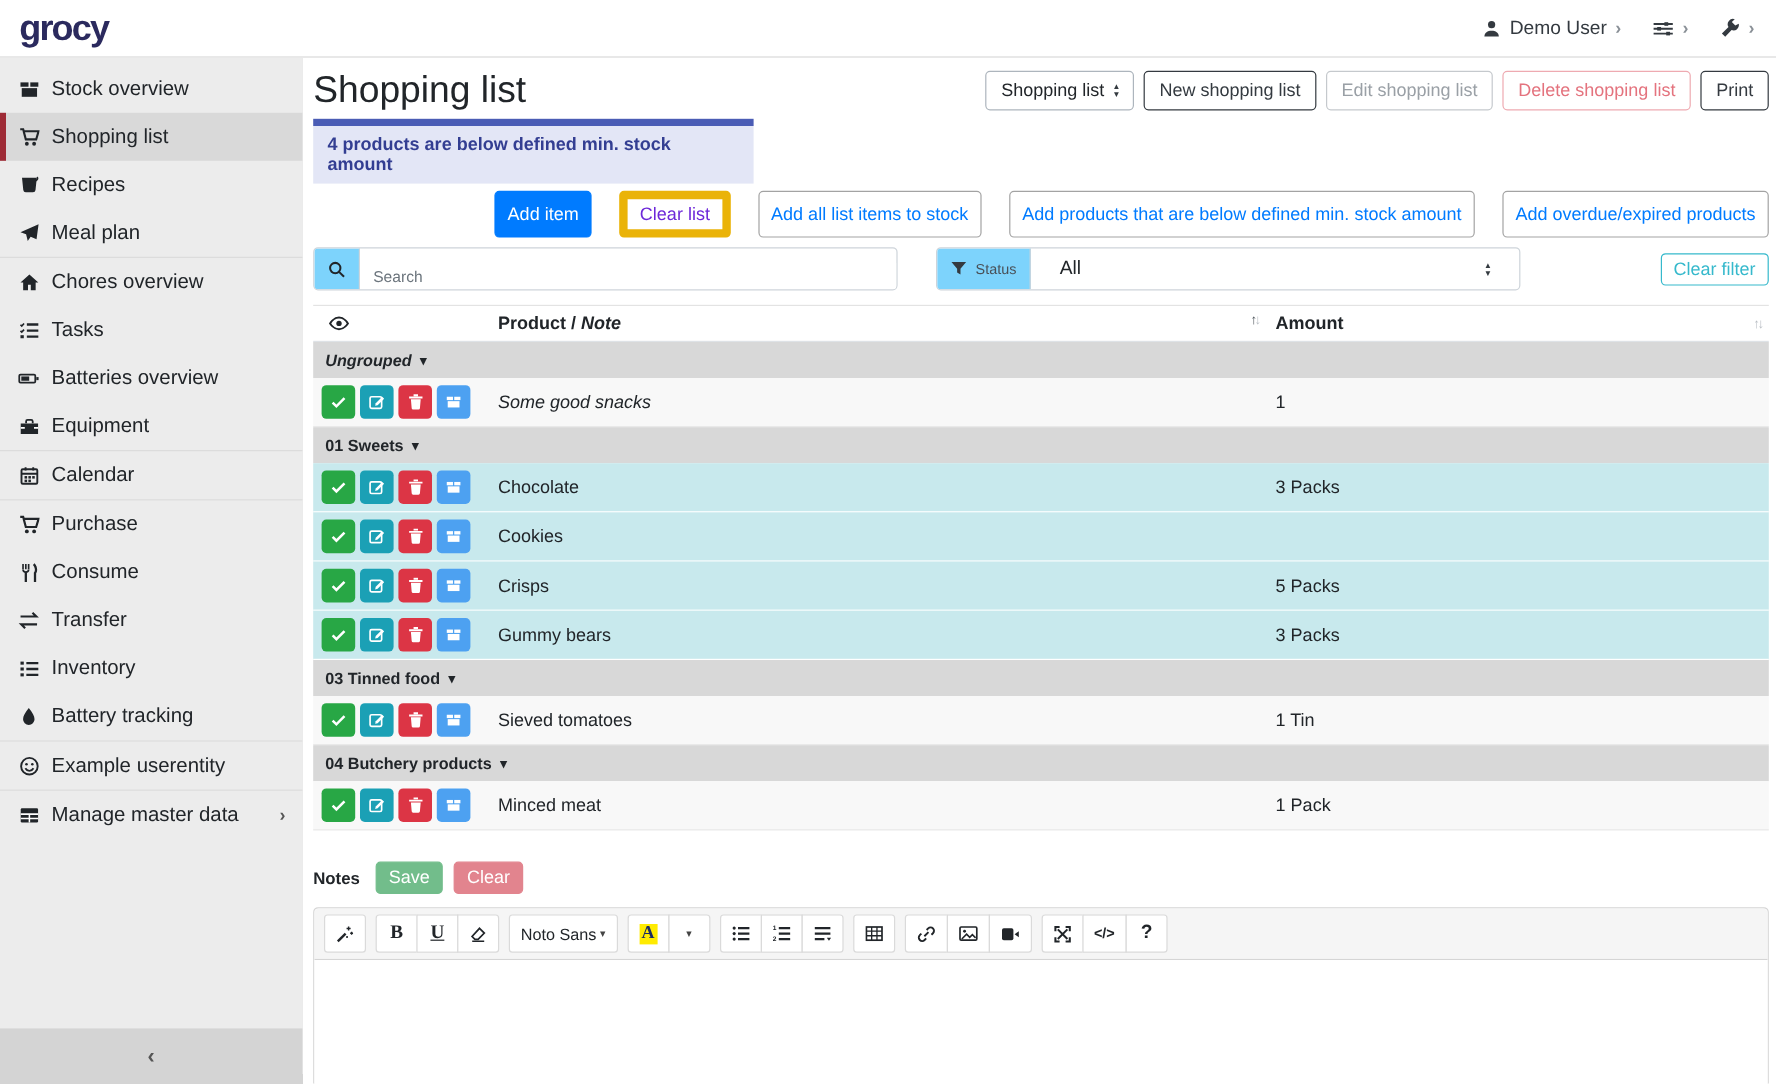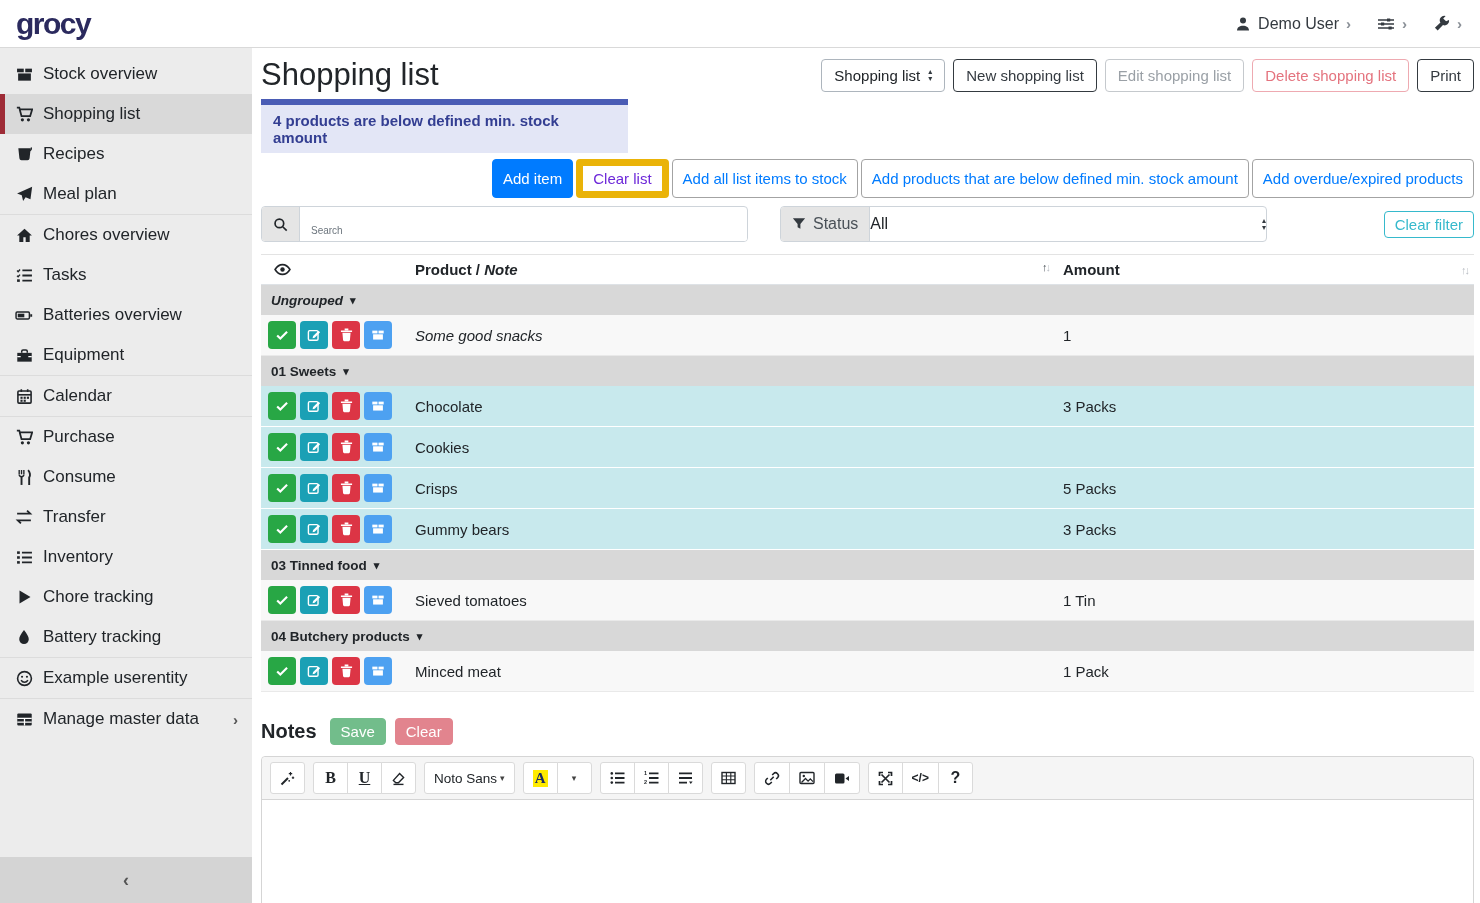--- a/index.html
+++ b/index.html
@@ -39,37 +39,37 @@
   .b-gray   { border:1px solid #c5c9cd; color:#9aa0a6; }
   .b-pink   { border:1px solid #eeaab1; color:#e4737e; }
   .updown { font-size:8px; line-height:7px; color:#343a40; display:inline-flex; flex-direction:column; }
 
   
   .alert { width:367px; margin-top:6px; }
   .alert-bar { height:6px; background:#4a5cb5; }
   .alert-body { background:#e3e6f6; color:#333e92; font-weight:bold; font-size:15px; padding:7px 12px; }
 
   
-  .actions-row { display:flex; justify-content:flex-end; gap:3px; margin-top:6px; }
+  .actions-row { display:flex; justify-content:flex-end; gap:23px; margin-top:6px; }
   .btn-sm { padding:4px 10px; font-size:15px; }
   .b-primary { background:#007bff; border:1px solid #007bff; color:#fff; }
   .b-out-red { border:7px solid #eab308; color:#6d28d9; }
   .b-out-blue { border:1px solid #a3a3a3; color:#007bff; }
   .b-out-teal { border:1px solid #36b9cc; color:#36b9cc; }
 
   
   .filters { display:flex; align-items:center; margin-top:8px; }
   .igroup { display:flex; height:36px; width:487px; border:1px solid #ced4da; border-radius:4px;
     overflow:hidden; background:#fff; }
-  .iprep { background:#e5e5e5; border-right:1px solid #ced4da; display:flex; align-items:center;
-    gap:7px; padding:0 11px; color:#495057; font-size:16px; }
-  .igroup input { border:none; outline:none; flex:1; padding:0 11px; font-size:10px; color:#495057;margin-top:12px; }
+  .iprep { background:#7dd3fc; border-right:1px solid #ced4da; display:flex; align-items:center;
+    gap:7px; padding:0 11px; color:#495057; font-size:12px; }
+  .igroup input { border:none; outline:none; flex:1; padding:0 11px; font-size:13px; color:#495057;margin-top:12px; }
   .igroup input::placeholder { color:#6c757d; }
   .selbody { flex:1; display:flex; align-items:center; justify-content:space-between;
-    padding:0 0; font-size:16px; cursor:pointer;gap:30px; }
+    padding:0 24px; font-size:16px; cursor:pointer;gap:30px; }
   .status-group { margin-left:32px; }
   .clear-filter { margin-left:auto; }
 
   
   .table { margin-top:12px; border-top:1px solid #e3e3e3; }
   .thead { display:flex; align-items:center; height:30px; border-bottom:1px solid #dee2e6;
     font-weight:bold; font-size:14.5px; }
   .cell-actions { width:154px; padding-left:7px; display:flex; align-items:center; }
   .thead .cell-actions { padding-left:13px; }
   .cell-product { width:648px; display:flex; align-items:flex-start; font-size:15px; }
@@ -85,21 +85,21 @@
   .item-row { height:41px; display:flex; align-items:center; background:#f8f8f8;
     border-bottom:1px solid #e9e9e9; }
   .item-row.hl { background:#c8e9ed; border-bottom:1px solid #fff; }
   .abtn { width:28px; height:28px; border:none; border-radius:4px; margin-right:4px; cursor:pointer;
     display:inline-flex; align-items:center; justify-content:center; padding:0; }
   .abtn.green { background:#28a745; } .abtn.teal { background:#1ba0b5; }
   .abtn.red { background:#dc3545; }  .abtn.blue { background:#4da1f1; }
 
   
   .notes-head { display:flex; align-items:center; gap:9px; margin-top:26px; }
-  .notes-title { font-size:20px; font-weight:bold; margin-right:4px; }
+  .notes-title { font-size:14px; font-weight:bold; margin-right:4px; }
   .b-save { background:#72bd8b; border:1px solid #72bd8b; color:#fff; }
   .b-clearn { background:#e2848e; border:1px solid #e2848e; color:#fff; }
 
   .editor { margin-top:11px; border:1px solid #d5d5d5; border-radius:4px; height:166px; }
   .etoolbar { background:#f5f5f5; border-bottom:1px solid #d5d5d5; padding:5px 8px;
     display:flex; gap:8px; align-items:center; border-radius:4px 4px 0 0; }
   .bgrp { display:flex; }
   .ebtn { background:#fff; border:1px solid #dadada; height:32px; min-width:35px; padding:0 9px;
     display:inline-flex; align-items:center; justify-content:center; gap:3px; cursor:pointer;
     font-size:14.5px; color:#212529; margin-left:-1px; font-family:"Liberation Sans", sans-serif; }
@@ -285,28 +285,20 @@
           <rect x="1" y="2.2" width="2.6" height="2.4" fill="#212529"></rect>
           <rect x="1" y="6.8" width="2.6" height="2.4" fill="#212529"></rect>
           <rect x="1" y="11.4" width="2.6" height="2.4" fill="#212529"></rect>
           <path d="M5.6 3.4H15M5.6 8H15M5.6 12.6H15" stroke="#212529" stroke-width="1.8"></path>
         </svg>
     </span>
       <span>Inventory</span>
   </div>
   <div class="side-item">
     <span class="sicon">
-      <svg width="15" height="16" viewBox="0 0 14 16">
-          <path d="M2 1.4 13 8 2 14.6z" fill="#212529"></path>
-        </svg>
-    </span>
-      <span>Chore tracking</span>
-  </div>
-  <div class="side-item">
-    <span class="sicon">
       <svg width="14" height="17" viewBox="0 0 13 16">
           <path d="M6.5 1C3.6 4.7 2 7.3 2 9.7a4.5 4.5 0 0 0 9 0C11 7.3 9.4 4.7 6.5 1z" fill="#212529"></path>
         </svg>
     </span>
       <span>Battery tracking</span>
   </div>
   <div class="sdiv"></div>
   <div class="side-item">
     <span class="sicon">
       <svg width="17" height="17" viewBox="0 0 16 16">

